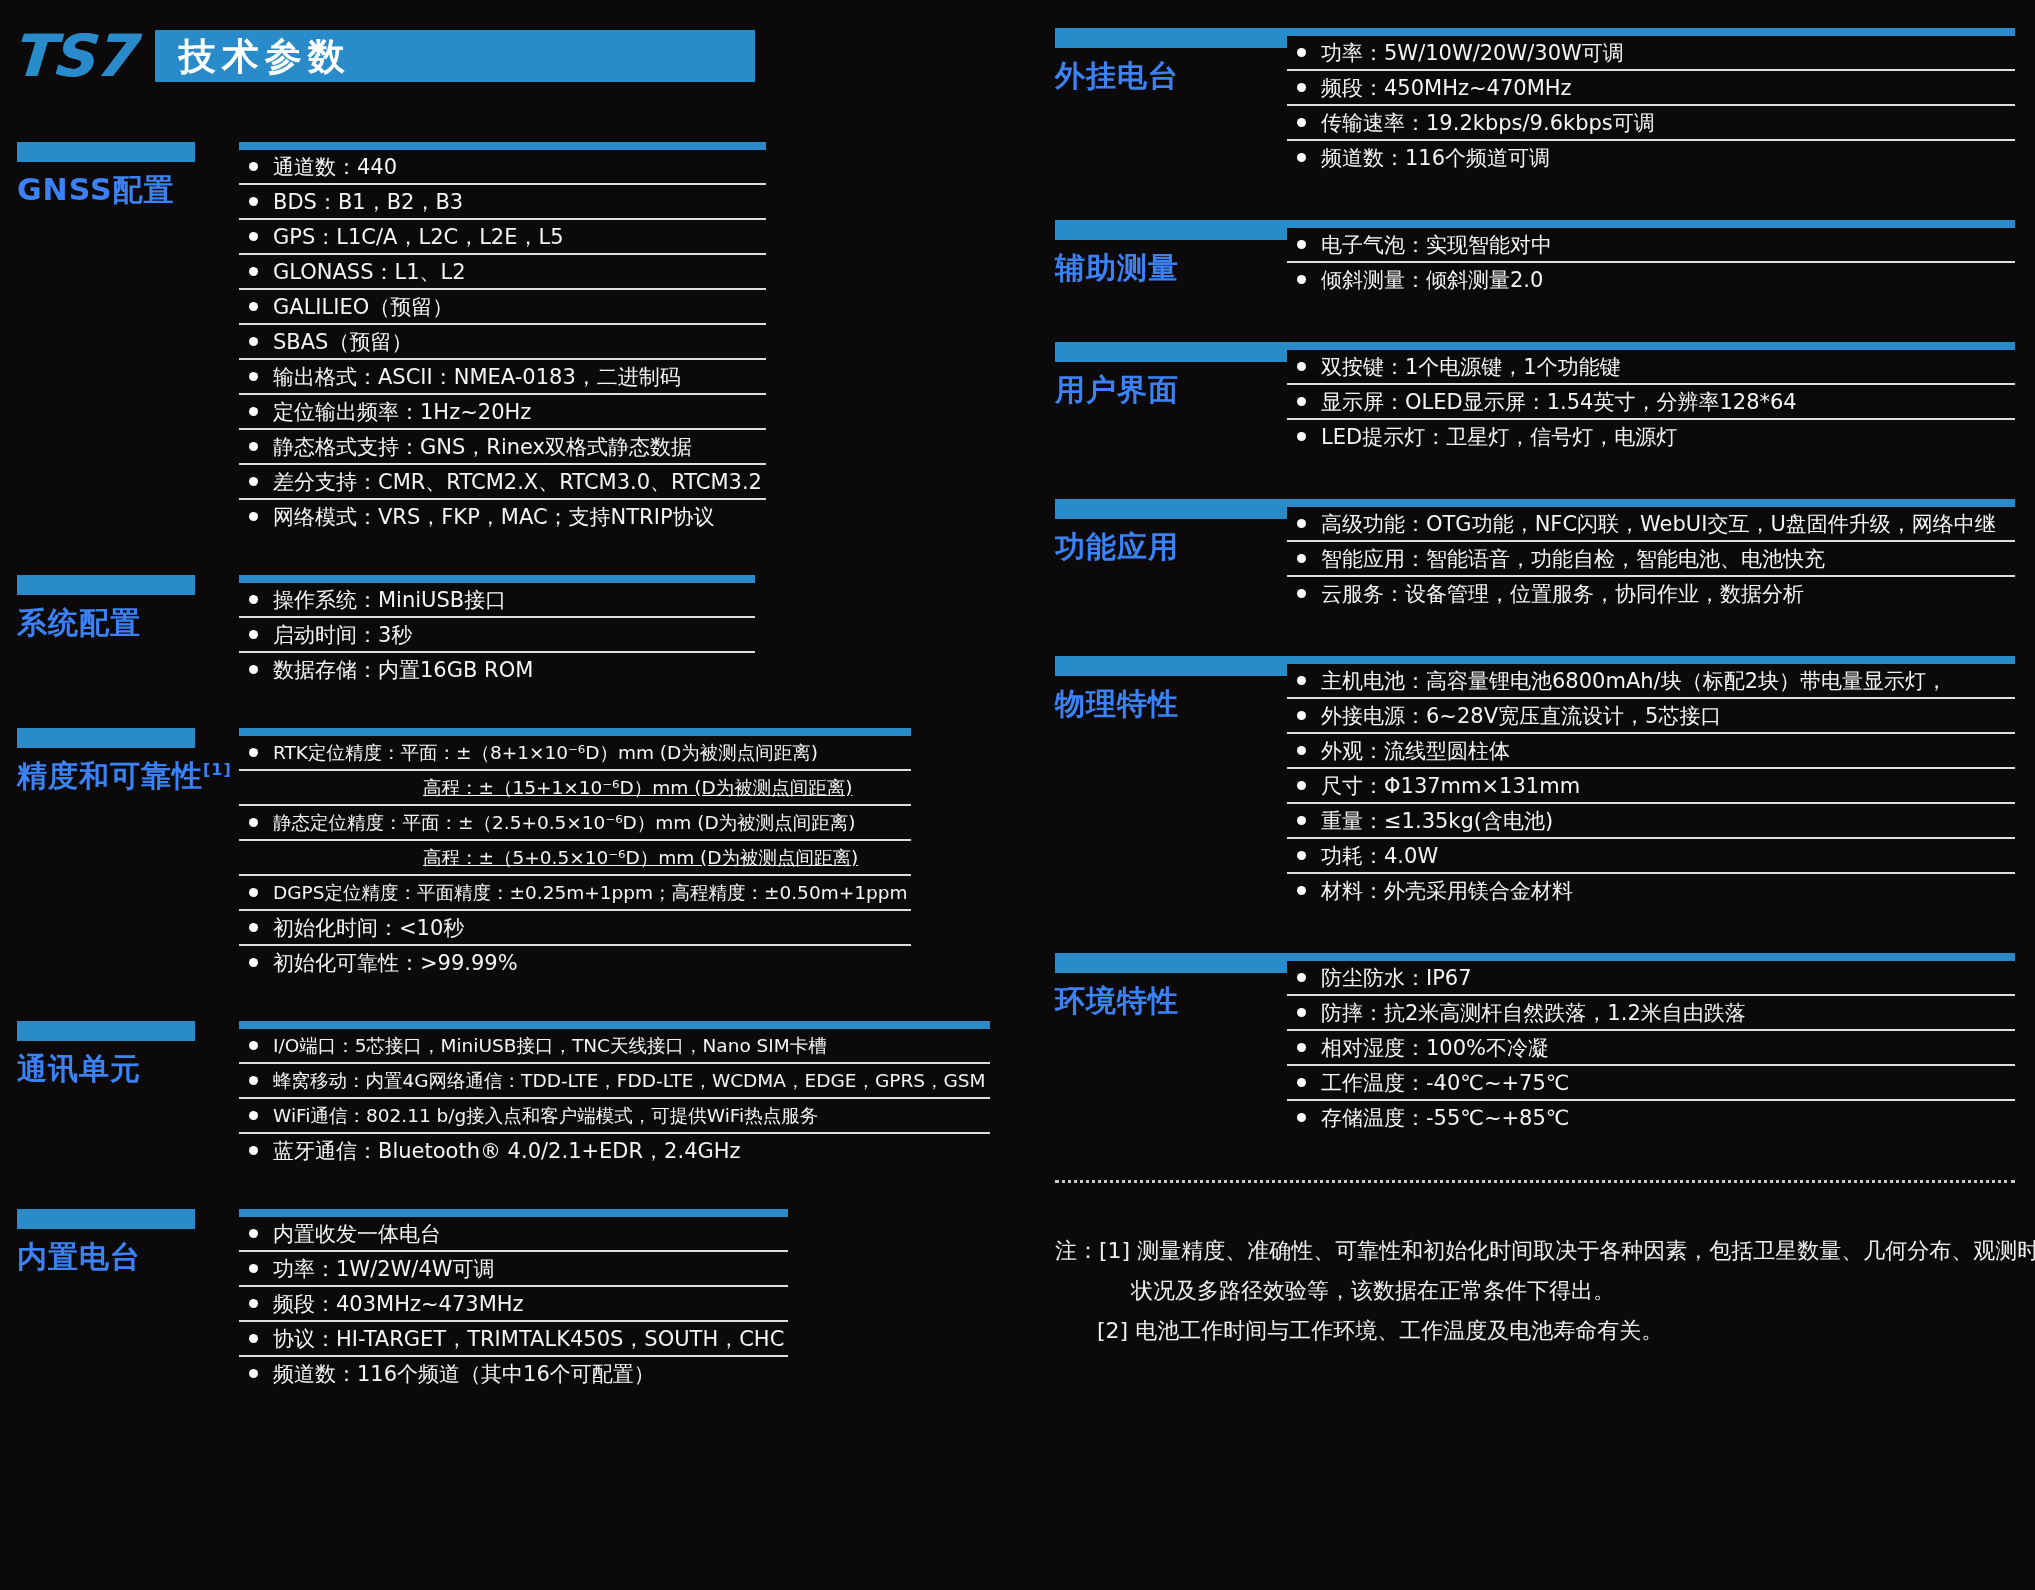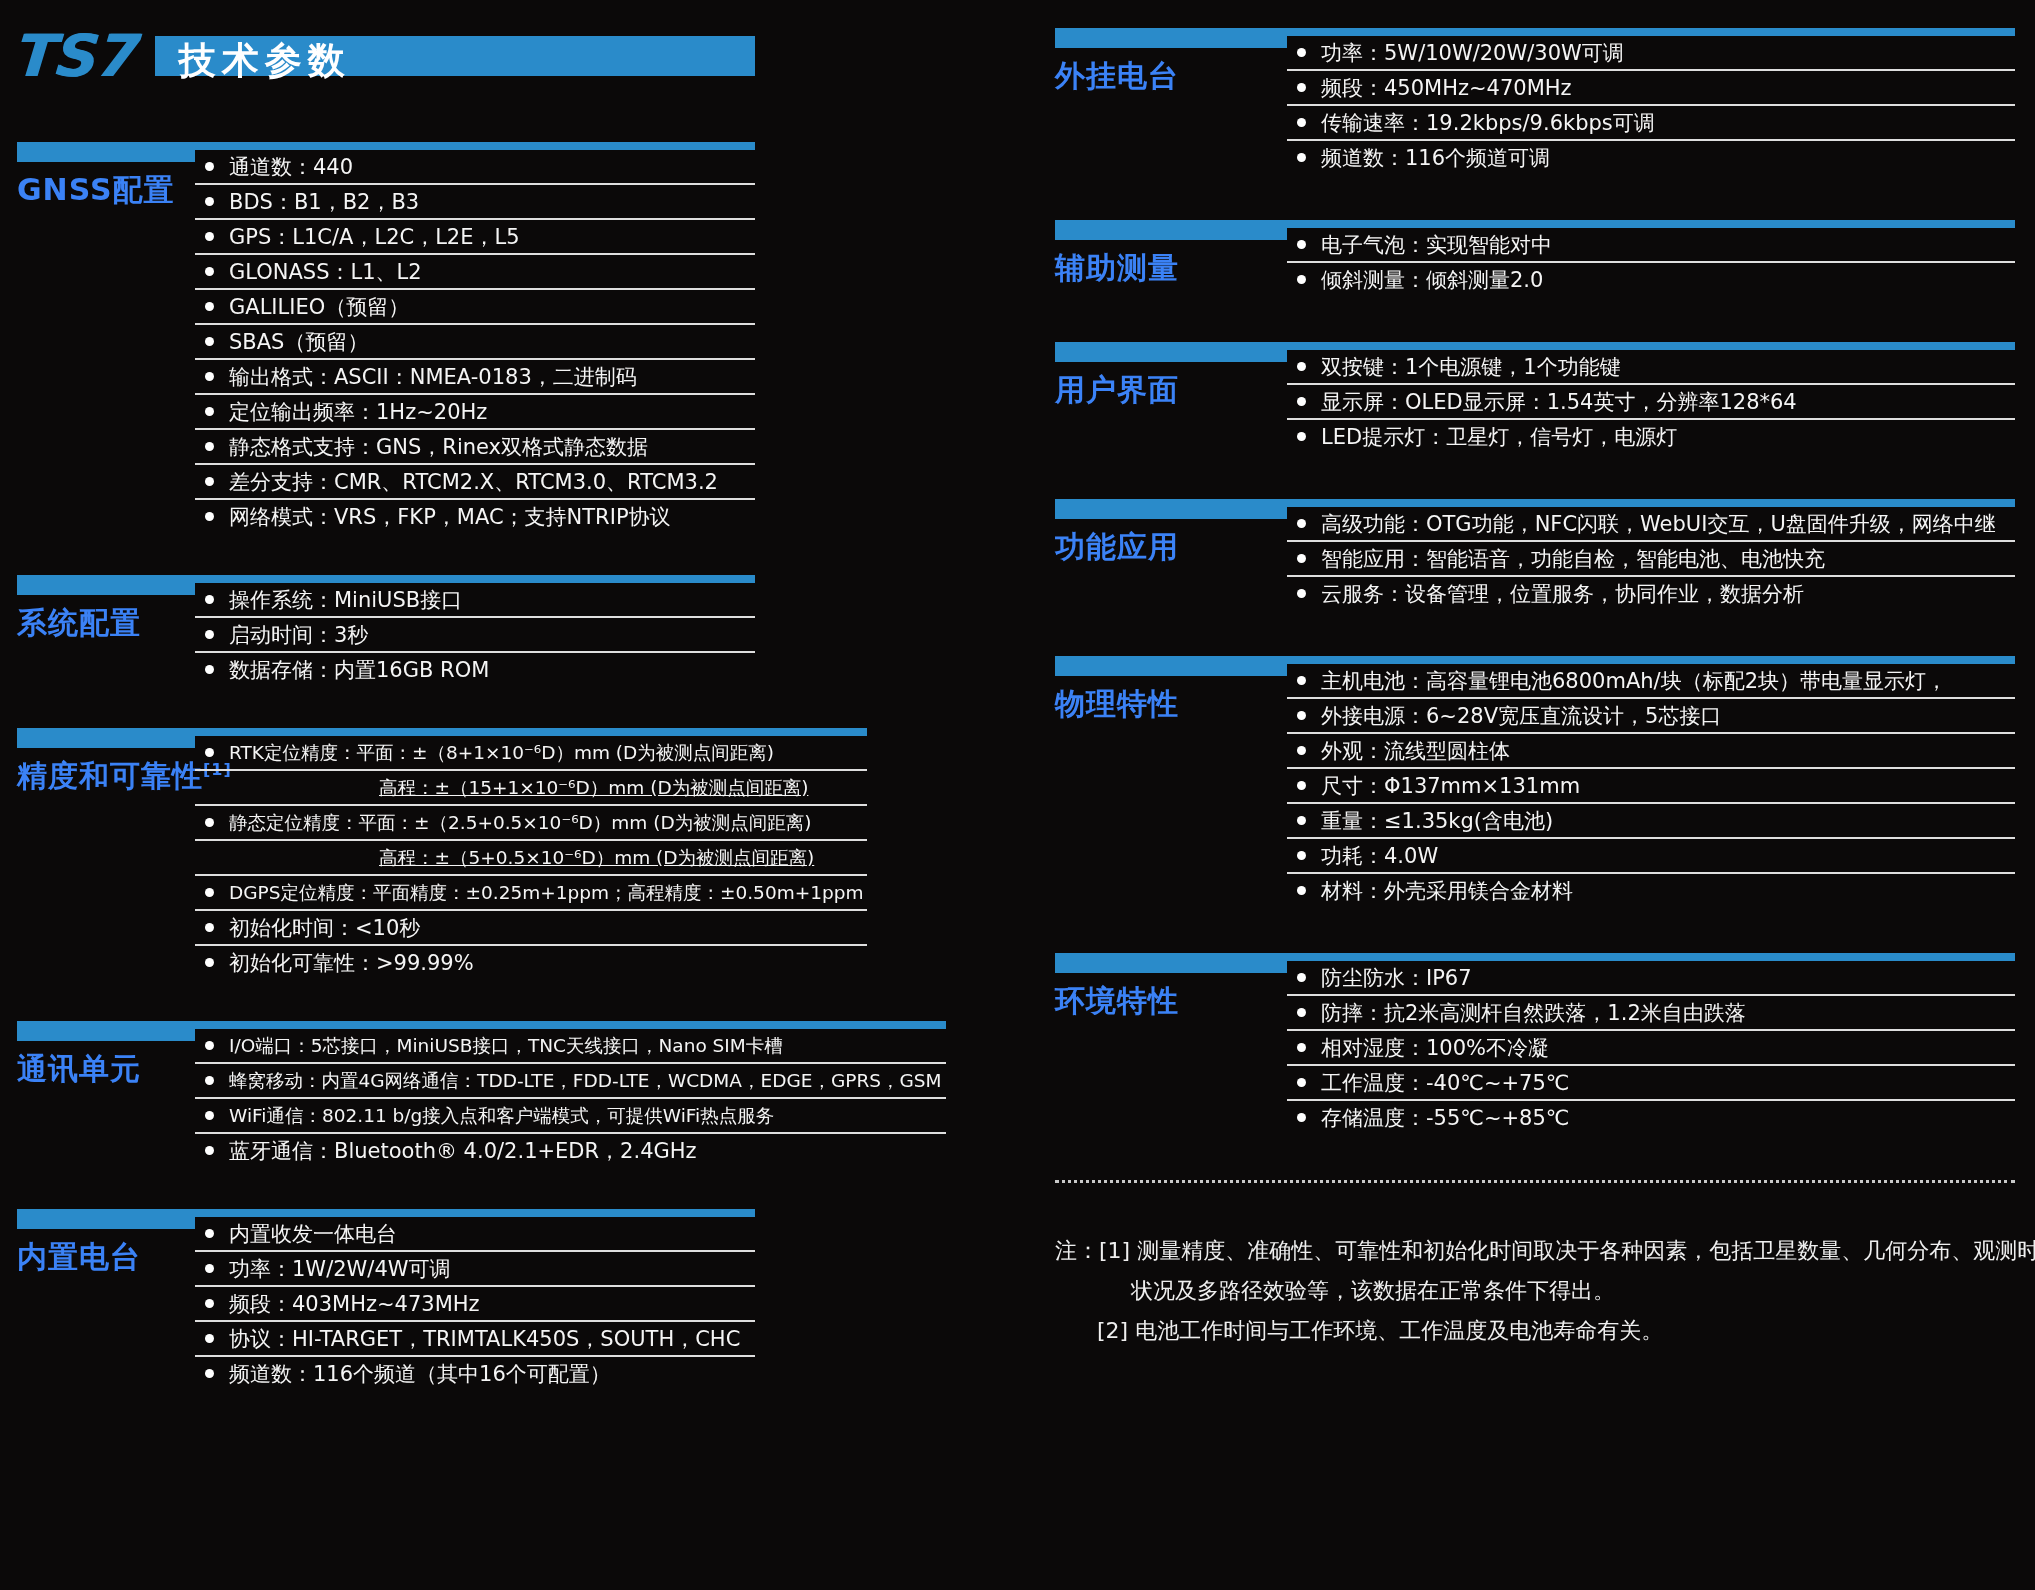--- a/index.html
+++ b/index.html
@@ -20,30 +20,30 @@
   
   .title-row{display:flex;align-items:center;height:56px;margin-bottom:58px;}
   .logo{
     font-size:58px;font-weight:700;font-style:italic;line-height:1;
     color:var(--accent,#2a8bca);
     transform:skewX(-6deg);
     text-shadow:1.5px 0 0 currentColor;
     flex:none;
   }
   .banner{
-    flex:1;margin-left:16px;height:40px;
+    flex:1;margin-left:16px;height:52px;
     background:var(--accent,#2a8bca);
-    display:flex;align-items:flex-start;
+    display:flex;align-items:flex-end;
     padding-left:24px;
     font-size:37px;font-weight:700;letter-spacing:6px;color:#ffffff;
   }
 
   
   .spec-section{display:grid;grid-template-columns:var(--lw) 1fr;}
-  .col-left  .spec-section{--lw:178px;margin-bottom:42px;}
+  .col-left  .spec-section{--lw:178px;margin-bottom:42px;gap:44px;}
   .col-right .spec-section{--lw:232px;margin-bottom:46px;}
   .bar-thick{height:20px;background:var(--accent,#2a8bca);}
   .bar-thin{height:8px;background:var(--accent,#2a8bca);}
   .section-label{
     margin:10px 0 0;font-size:30px;font-weight:700;color:#3b82f6;
     letter-spacing:1px;line-height:1.2;white-space:nowrap;
   }
   .section-label sup{font-size:16px;font-weight:700;}
   .item-list{list-style:none;margin:0;padding:0;}
   .spec-item:not(:last-child){border-bottom:2px solid var(--sep,#dedede);text-align:right;}

